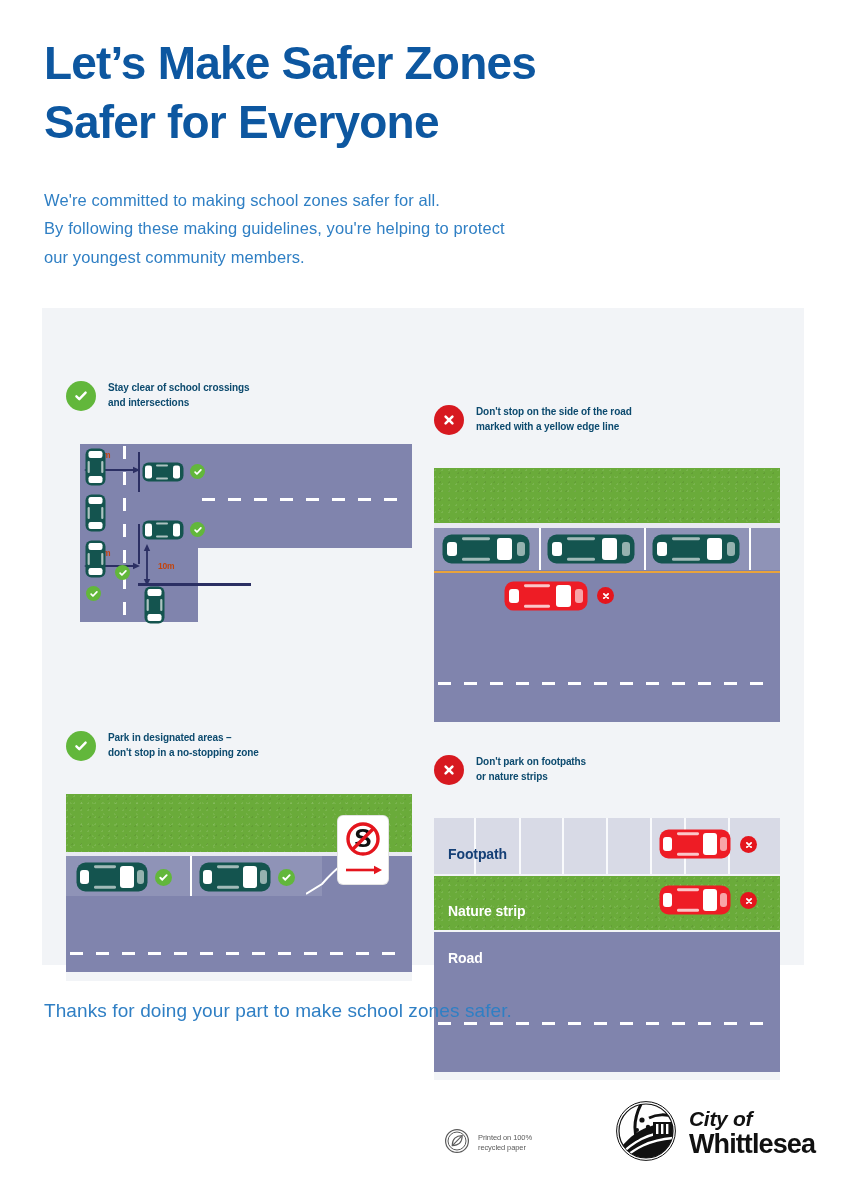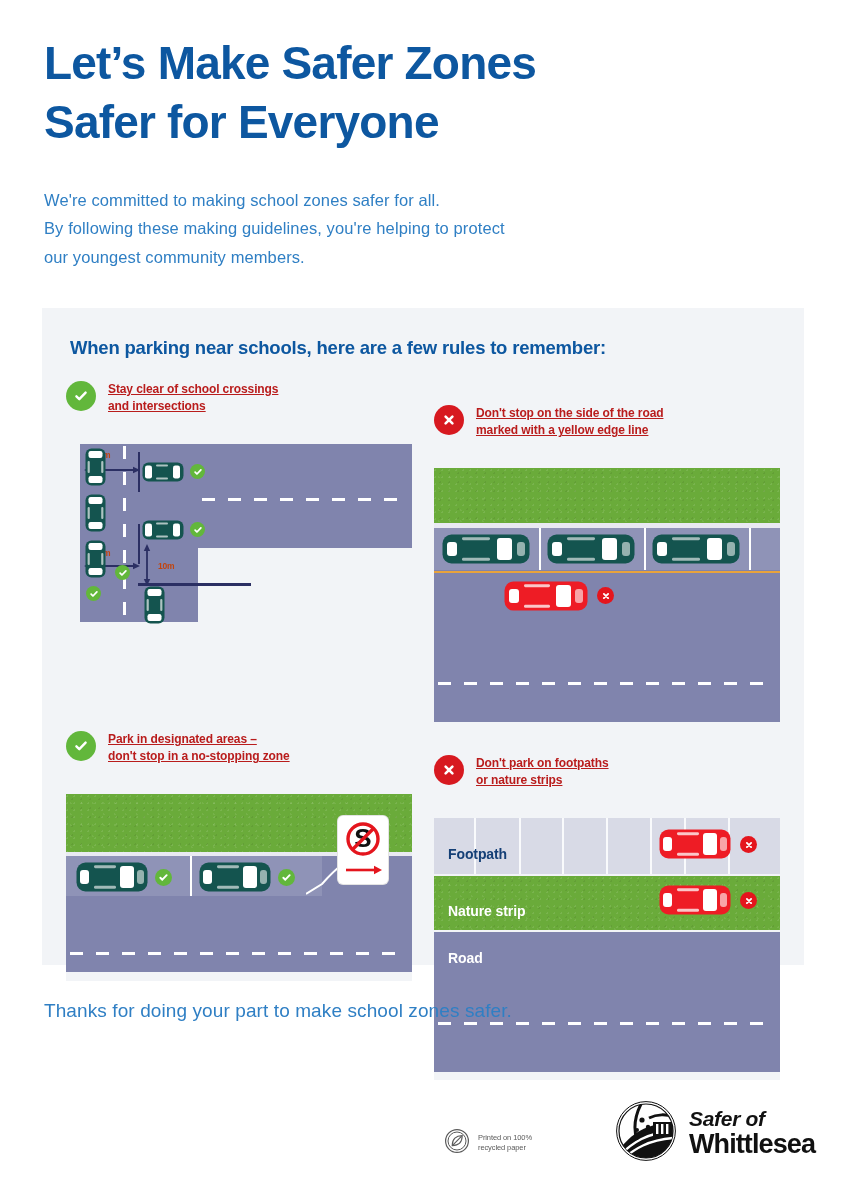--- a/index.html
+++ b/index.html
@@ -79,27 +79,26 @@
     width: 30px; height: 30px;
     border-radius: 50%;
     display: flex; align-items: center; justify-content: center;
     margin-top: 1px;
   }
   .badge.ok  { background: #62b73b; }
   .badge.no  { background: #d71920; }
   .badge svg { display: block; }
 
   .rule-text {
-    font-size: 12px;
+    font-size: 10px;
     line-height: 1.45;
-    color: #b91c1c;
+    color: #0c4a6e;
     font-weight: 600;
     padding-top: 1px;
     letter-spacing: -0.1px;
-    text-decoration: underline;
   }
 
   .fig {
     position: relative;
     width: 346px;
     height: 195px;
     overflow: hidden;
     background: #f2f4f7;
   }
   .fig.tall { height: 270px; }
@@ -229,21 +228,20 @@
     </div>
     <div class="subtitle">
       <div>We're committed to making school zones safer for all.</div>
       <div>By following these making guidelines, you're helping to protect</div>
       <div>our youngest community members.</div>
     </div>
   </div>
 
   <div class="panel">
 
-    <div class="panel-heading">When parking near schools, here are a few rules to remember:</div>
 
     <div class="grid">
 
       <div class="cell">
         <div class="rule-head">
           <span class="badge ok">
             <svg width="16" height="16" viewBox="0 0 16 16">
               <path d="M3.4 8.3 L6.3 11.2 L12.6 4.6" stroke="#fff" stroke-width="2.4" fill="none" stroke-linecap="round" stroke-linejoin="round"></path>
             </svg>
           </span>
@@ -619,18 +617,18 @@
           <rect x="46" y="24" width="2.4" height="10" fill="#ffffff"></rect>
           <rect x="51" y="24" width="2.4" height="10" fill="#ffffff"></rect>
           <path d="M34 18 C42 14 52 14 58 17" stroke="#111111" stroke-width="3" fill="none"></path>
           <circle cx="27" cy="20" r="2.6" fill="#111111"></circle>
           <circle cx="33" cy="27" r="2.2" fill="#111111"></circle>
           <circle cx="22" cy="30" r="2" fill="#111111"></circle>
         </g>
       </svg>
     </span>
     <span class="brand-words">
-      <div class="brand-city">Safer of</div>
+      <div class="brand-city">City of</div>
       <div class="brand-name">Whittlesea</div>
     </span>
   </div>
 
 </div>
 
 </body></html>

